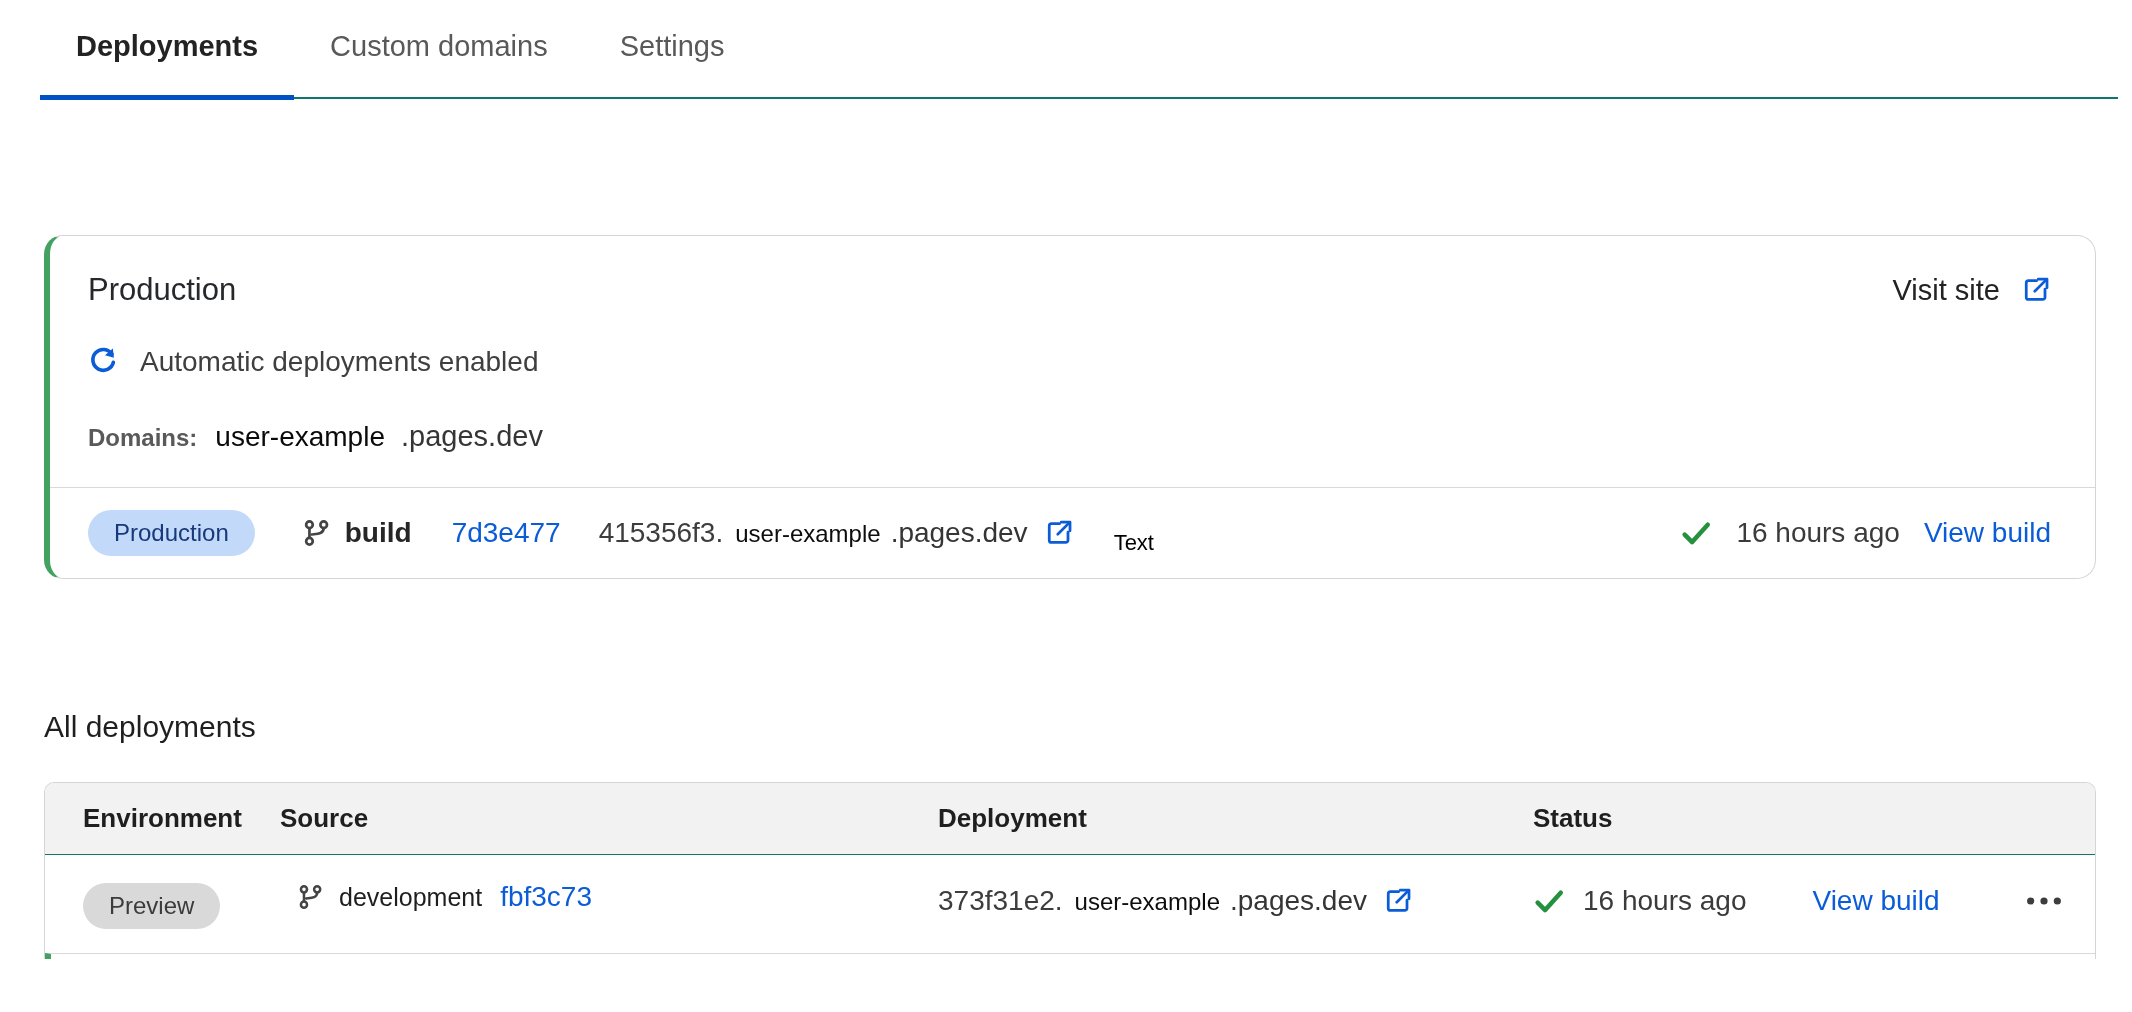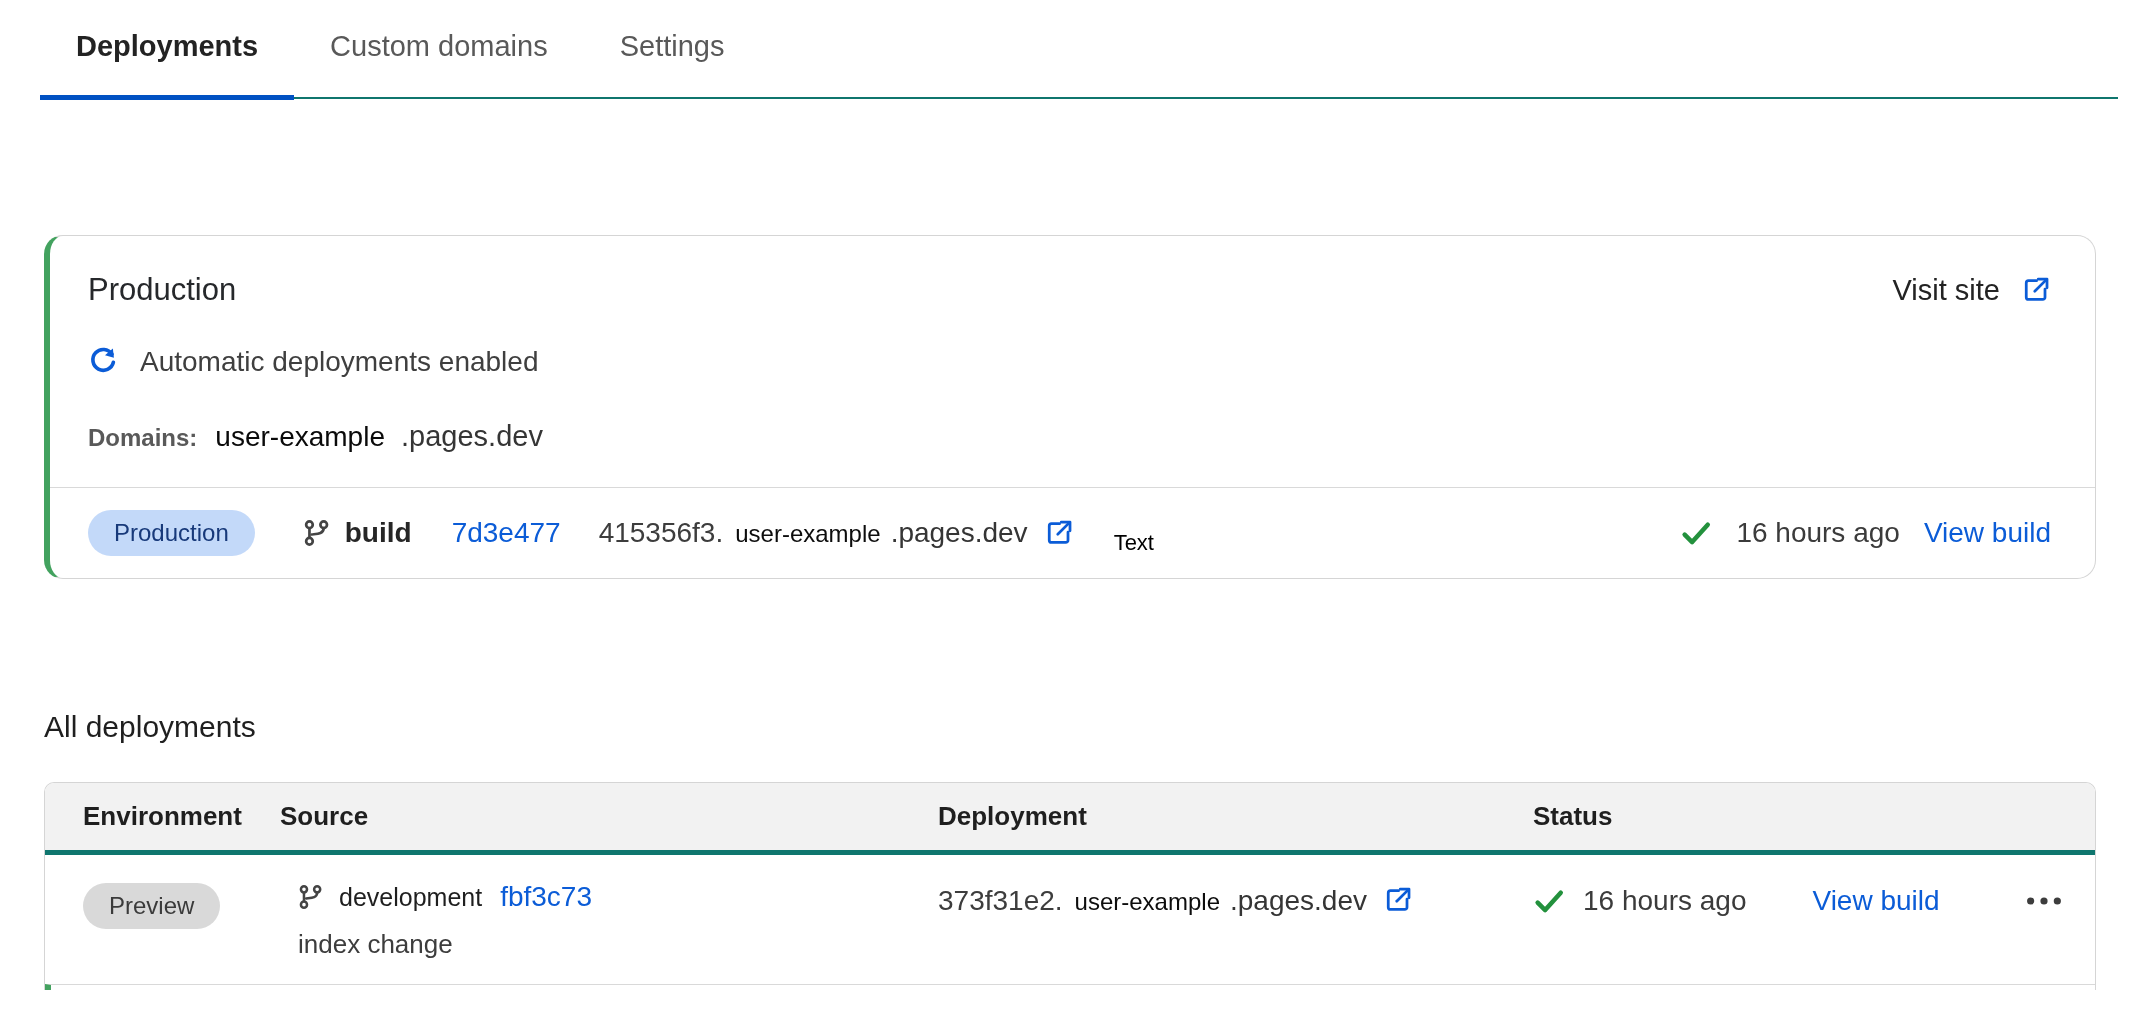--- a/index.html
+++ b/index.html
@@ -78,29 +78,29 @@
   .table {
     margin: 0 36px 0 44px;
     border: 1px solid #d5d5d5; border-bottom: none;
     border-radius: 10px 10px 0 0;
     overflow: hidden; background: #fff;
   }
   .thead, .trow { display: grid; grid-template-columns: 197px 658px 595px 1fr; }
   .thead {
     align-items: center; background: #f2f2f2; height: 72px;
     padding-left: 38px; font-size: 26px; font-weight: 700; color: #1f1f1f;
-    border-bottom: 5px solid #0f766e;
+    border-bottom: 1px solid #0f766e;
   }
   .trow { padding: 26px 0 24px 38px; }
   .cell-env .pill { margin-top: 2px; }
   .cell-source { padding-left: 18px; }
   .source-line1 { display: flex; align-items: center; gap: 16px; }
   .source-branch { font-size: 25px; color: #1f1f1f; margin-right: 2px; }
   .commit-msg { font-size: 26px; color: #3d3d3d; margin-top: 16px; }
-  .cell-deploy { display: flex; align-items: flex-start; align-self: start; margin-top: 4px; }
+  .cell-deploy { display: flex; align-items: center; align-self: start; margin-top: 4px; }
   .cell-deploy .url { margin-left: 0; }
   .cell-status { display: flex; align-items: center; align-self: start; margin-top: 4px; }
   .cell-status .time { margin-left: 18px; }
   .vb { margin-left: 66px; }
   .menu-btn { margin-left: auto; margin-right: 30px; cursor: pointer; display: flex; align-items: center; }
   .sliver { height: 6px; border-top: 1px solid #d9d9d9; border-left: 6px solid var(--green-border, #43a25f); }
 
   .check-wrap { display: flex; align-items: center; }
   svg { display: block; }
 </style>
@@ -214,21 +214,20 @@
               <circle cx="4.3" cy="4" r="2.2"></circle>
               <circle cx="4.3" cy="15" r="2.2"></circle>
               <circle cx="13.8" cy="4" r="2.2"></circle>
               <path d="M4.3 6.2 v6.6"></path>
               <path d="M13.8 6.2 c0 4.2 -5 3.9 -8 4.3" stroke-linecap="round"></path>
             </svg>
           </span>
           <span class="source-branch">development</span>
           <a class="link">fbf3c73</a>
         </div>
-        <div class="commit-msg">index change</div>
       </div>
 
       <div class="cell-deploy">
         <span class="url">
           <span class="url-prefix">373f31e2.</span>
           <span class="url-name">user-example</span>
           <span class="url-suffix">.pages.dev</span>
         </span>
         <a class="ext-icon">
           <svg width="30" height="30" viewBox="0 0 24 24" fill="none" stroke="#0b5cd7" stroke-width="2.2" stroke-linecap="round" stroke-linejoin="round">

